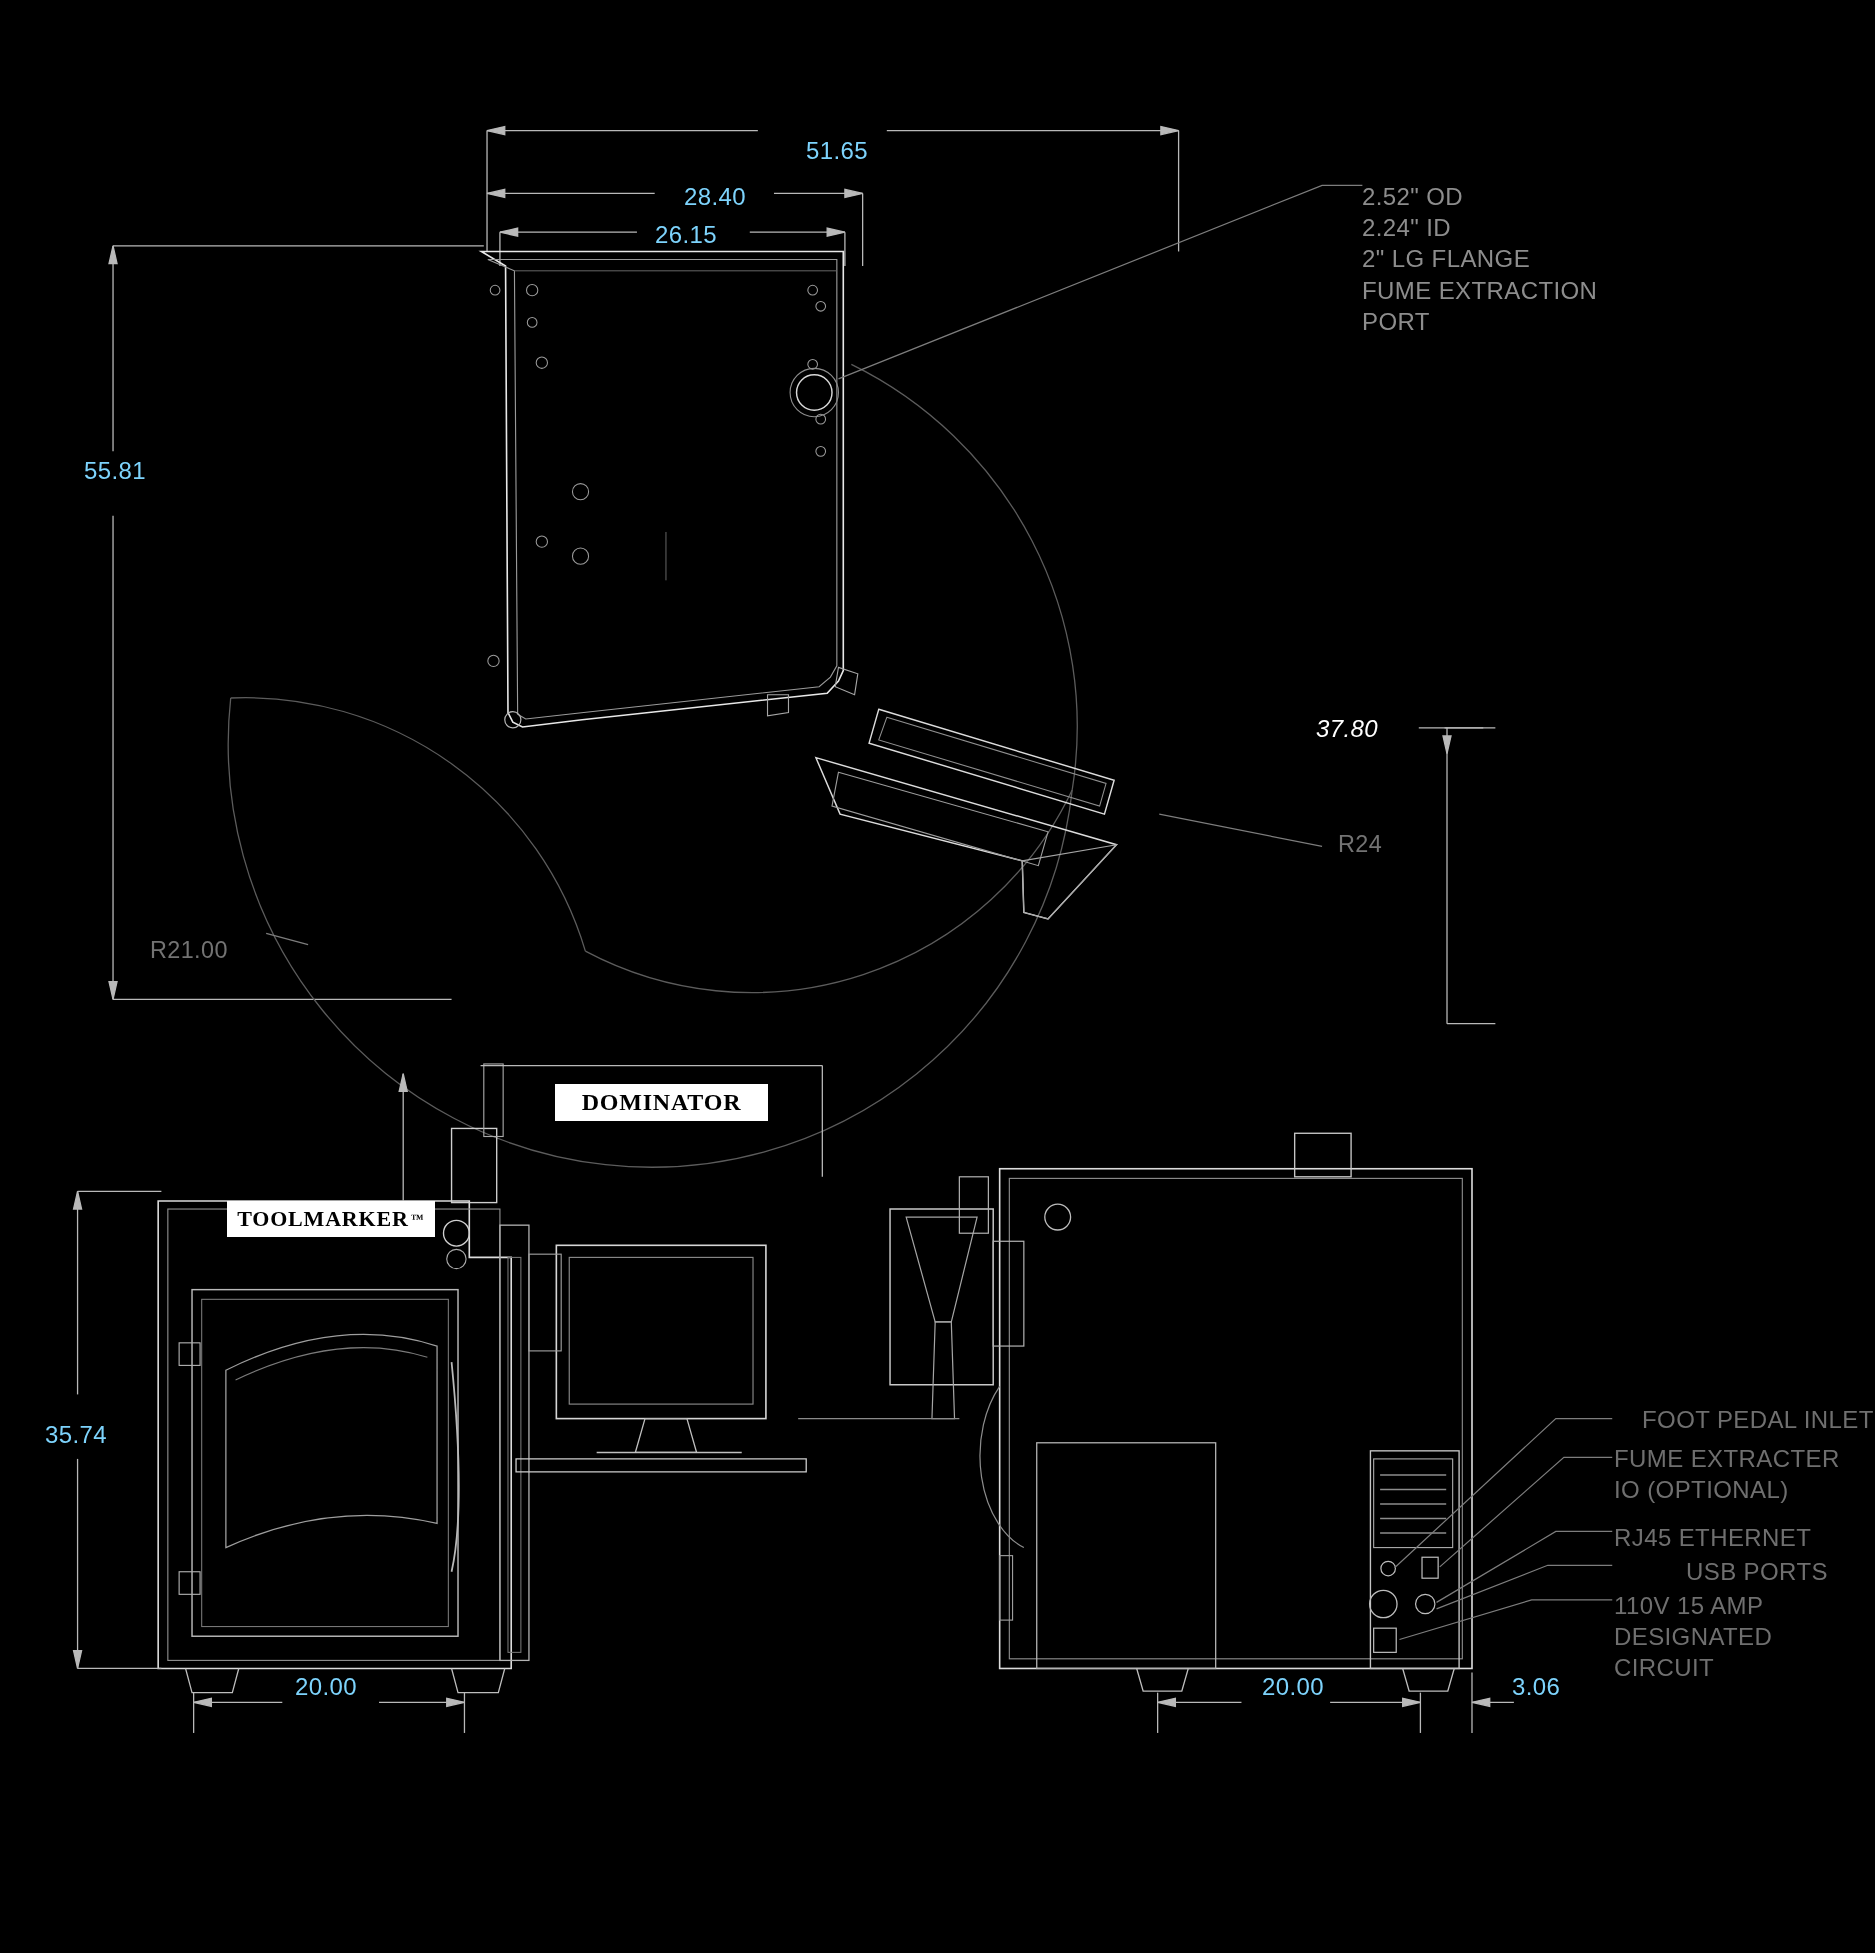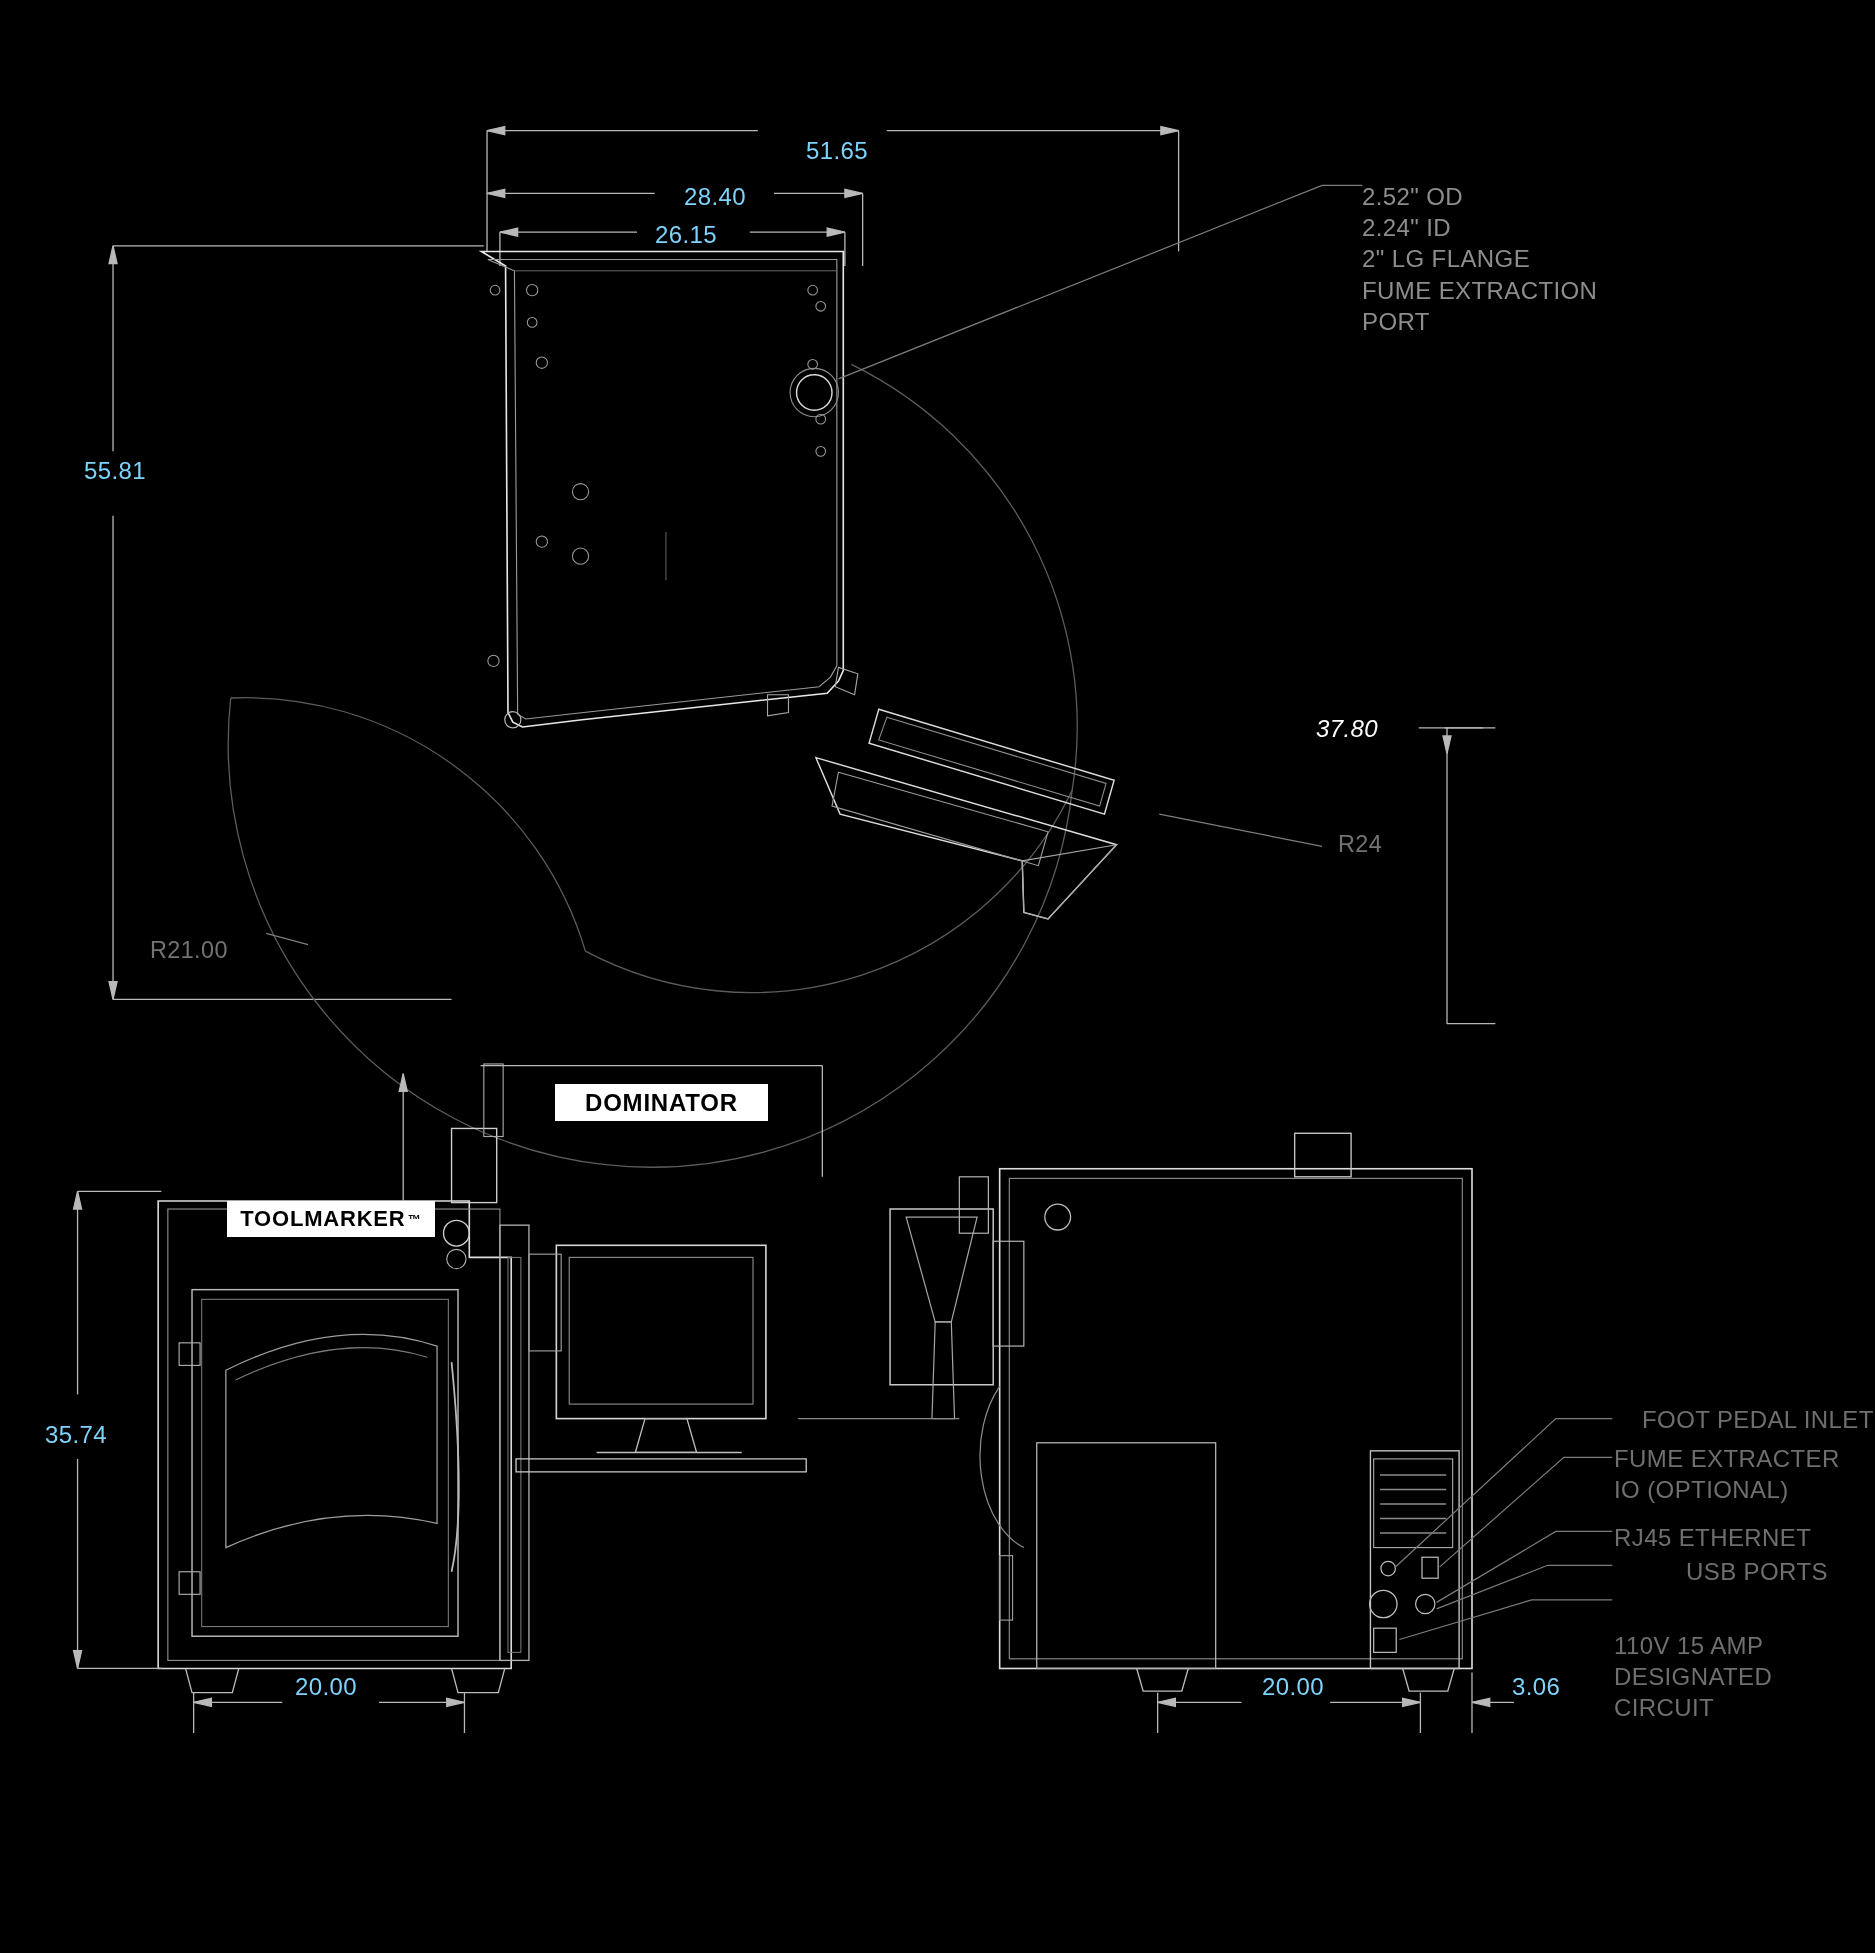--- a/index.html
+++ b/index.html
@@ -55,20 +55,21 @@
   }
   .badge {
     position: absolute;
     background: #ffffff;
     color: #000000;
     font-weight: bold;
     display: flex;
     align-items: center;
     justify-content: center;
     letter-spacing: 0.8px;
+    font-family: Liberation Serif, serif;
   }
   #brand-dominator {
     left: 555px;
     top: 1084px;
     width: 211px;
     height: 35px;
     font-size: 24px;
     border: 1.6px solid #ffffff;
   }
   #brand-toolmarker {
@@ -318,21 +319,21 @@
   <div class="lbl note" style="left:1362px; top:181px;">2.52" OD
 2.24" ID
 2" LG FLANGE
 FUME EXTRACTION
 PORT</div>
   <div class="lbl note-dim" style="left:1614px; top:1404px;margin-left:28px;">FOOT PEDAL INLET</div>
   <div class="lbl note-dim" style="left:1614px; top:1443px;">FUME EXTRACTER
 IO (OPTIONAL)</div>
   <div class="lbl note-dim" style="left:1614px; top:1522px;">RJ45 ETHERNET</div>
   <div class="lbl note-dim" style="left:1686px; top:1556px;">USB PORTS</div>
-  <div class="lbl note-dim" style="left:1614px; top:1590px;margin-top:40px;">110V 15 AMP
+  <div class="lbl note-dim" style="left:1614px; top:1590px;">110V 15 AMP
 DESIGNATED
 CIRCUIT</div>
 
   <div class="badge" id="brand-dominator">
     <span>DOMINATOR</span>
   </div>
   <div class="badge" id="brand-toolmarker">
     <span>TOOLMARKER</span>
       <span class="tm">™</span>
   </div>

